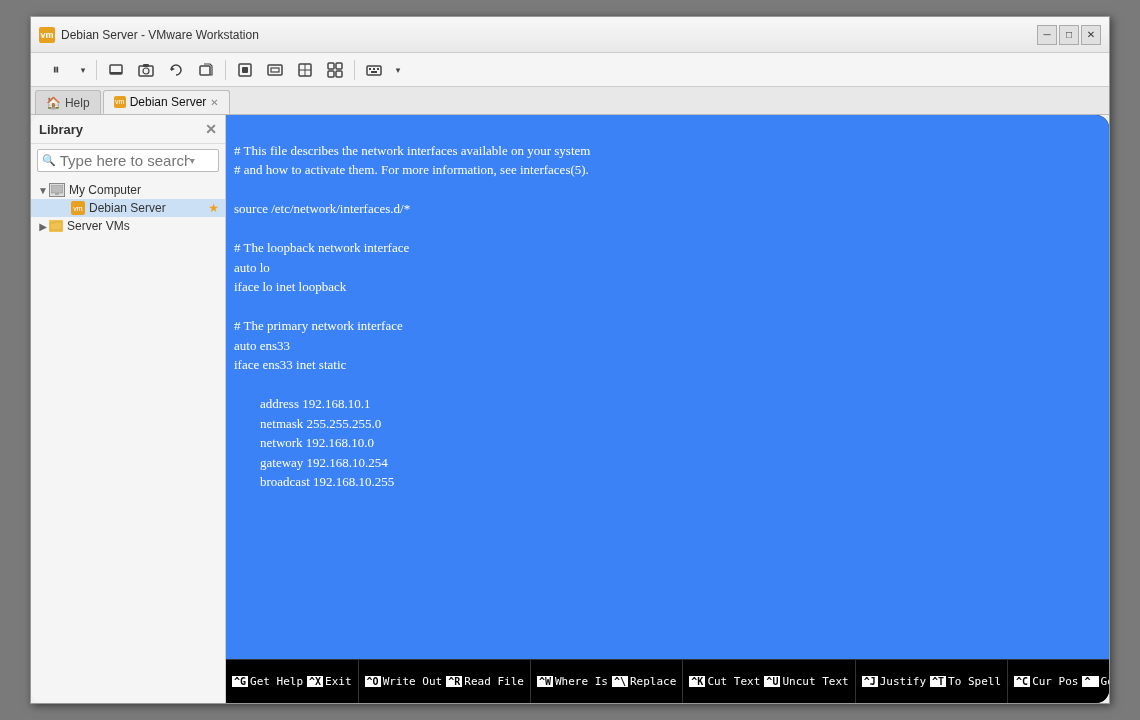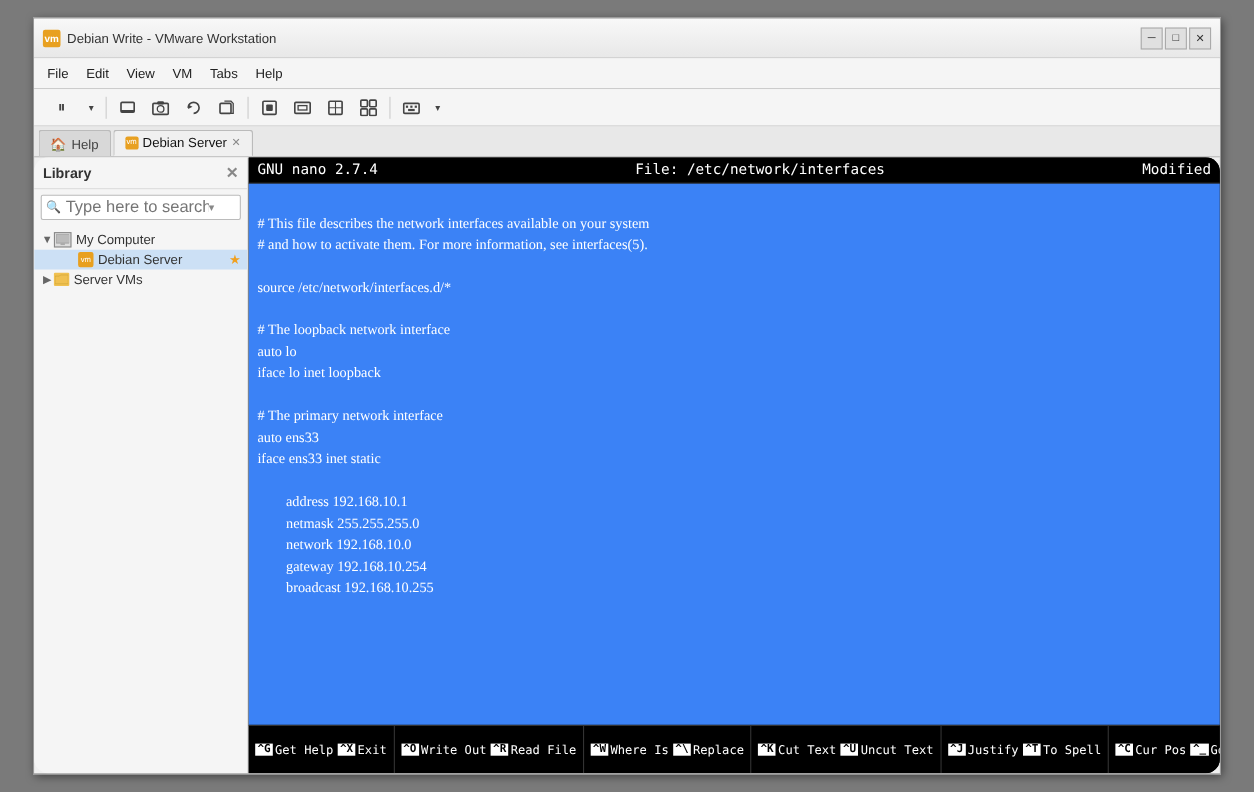--- a/index.html
+++ b/index.html
@@ -340,37 +340,29 @@
     }
   </style>
 </head>
 <body>
 
 <div class="window">
 
   <div class="title-bar">
     <div class="title-bar-left">
       <div class="title-icon">vm</div>
-      <span class="title-text">Debian Write - VMware Workstation</span>
+      <span class="title-text">Debian Server - VMware Workstation</span>
     </div>
     <div class="title-controls">
       <div class="title-btn">─</div>
       <div class="title-btn">□</div>
       <div class="title-btn close">✕</div>
     </div>
   </div>
 
-  <div class="menu-bar">
-    <div class="menu-item">File</div>
-    <div class="menu-item">Edit</div>
-    <div class="menu-item">View</div>
-    <div class="menu-item">VM</div>
-    <div class="menu-item">Tabs</div>
-    <div class="menu-item">Help</div>
-  </div>
 
   <div class="toolbar">
     <div class="tb-dropdown">
       <div class="tb-btn">⏸</div>
       <div class="tb-btn" style="width:16px;font-size:9px;">▾</div>
     </div>
     <div class="tb-sep"></div>
     <div class="tb-btn">
       <svg width="16" height="16" viewBox="0 0 16 16">
           <rect x="2" y="3" width="12" height="9" rx="1" fill="none" stroke="#444" stroke-width="1.5"></rect>
@@ -489,25 +481,20 @@
                 <path d="M0 2 L4 2 L5 1 L12 1 L12 9 L0 9 Z" fill="#f0c050" stroke="#c8a030" stroke-width="0.5"></path>
               </svg>
           </div>
           <span>Server VMs</span>
         </div>
       </div>
     </div>
 
     <div class="main-content">
 
-      <div class="terminal-header">
-        <span>GNU nano 2.7.4</span>
-        <span>File: /etc/network/interfaces</span>
-        <span>Modified</span>
-      </div>
 
       <div class="terminal-body"><div> </div><div># This file describes the network interfaces available on your system</div><div># and how to activate them. For more information, see interfaces(5).</div><div> </div><div>source /etc/network/interfaces.d/*</div><div> </div><div># The loopback network interface</div><div>auto lo</div><div>iface lo inet loopback</div><div> </div><div># The primary network interface</div><div>auto ens33</div><div>iface ens33 inet static</div><div> </div><div>        address 192.168.10.1</div><div>        netmask 255.255.255.0</div><div>        network 192.168.10.0</div><div>        gateway 192.168.10.254</div><div>        broadcast 192.168.10.255</div></div>
 
       <div class="status-bar">
         <div class="status-cell">
           <span class="status-key">^G</span>
           <span class="status-label">Get Help</span>
           <br>
           <span class="status-key">^X</span>
           <span class="status-label">Exit</span>

